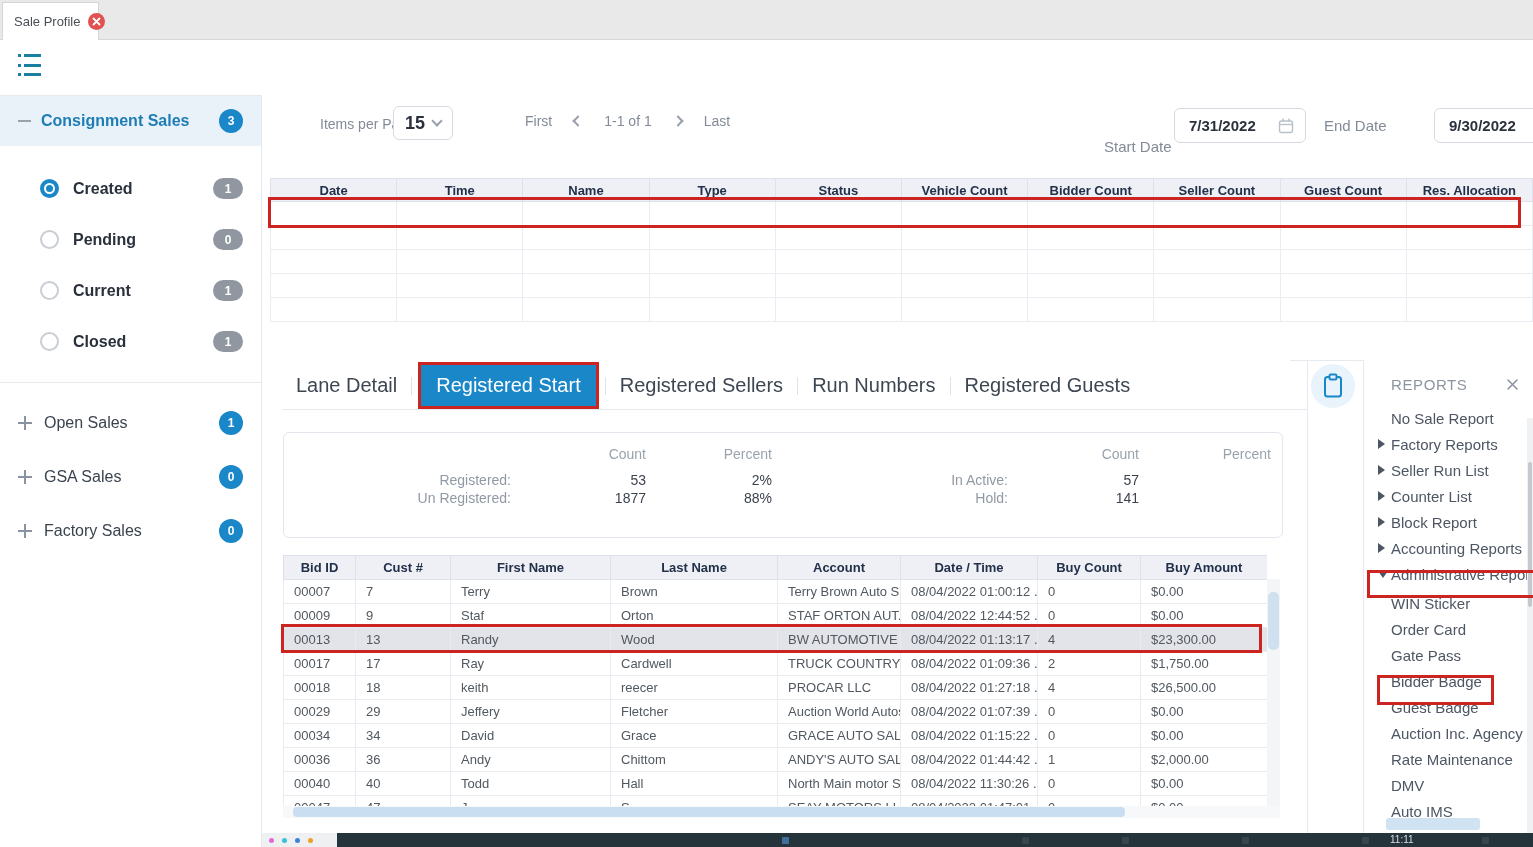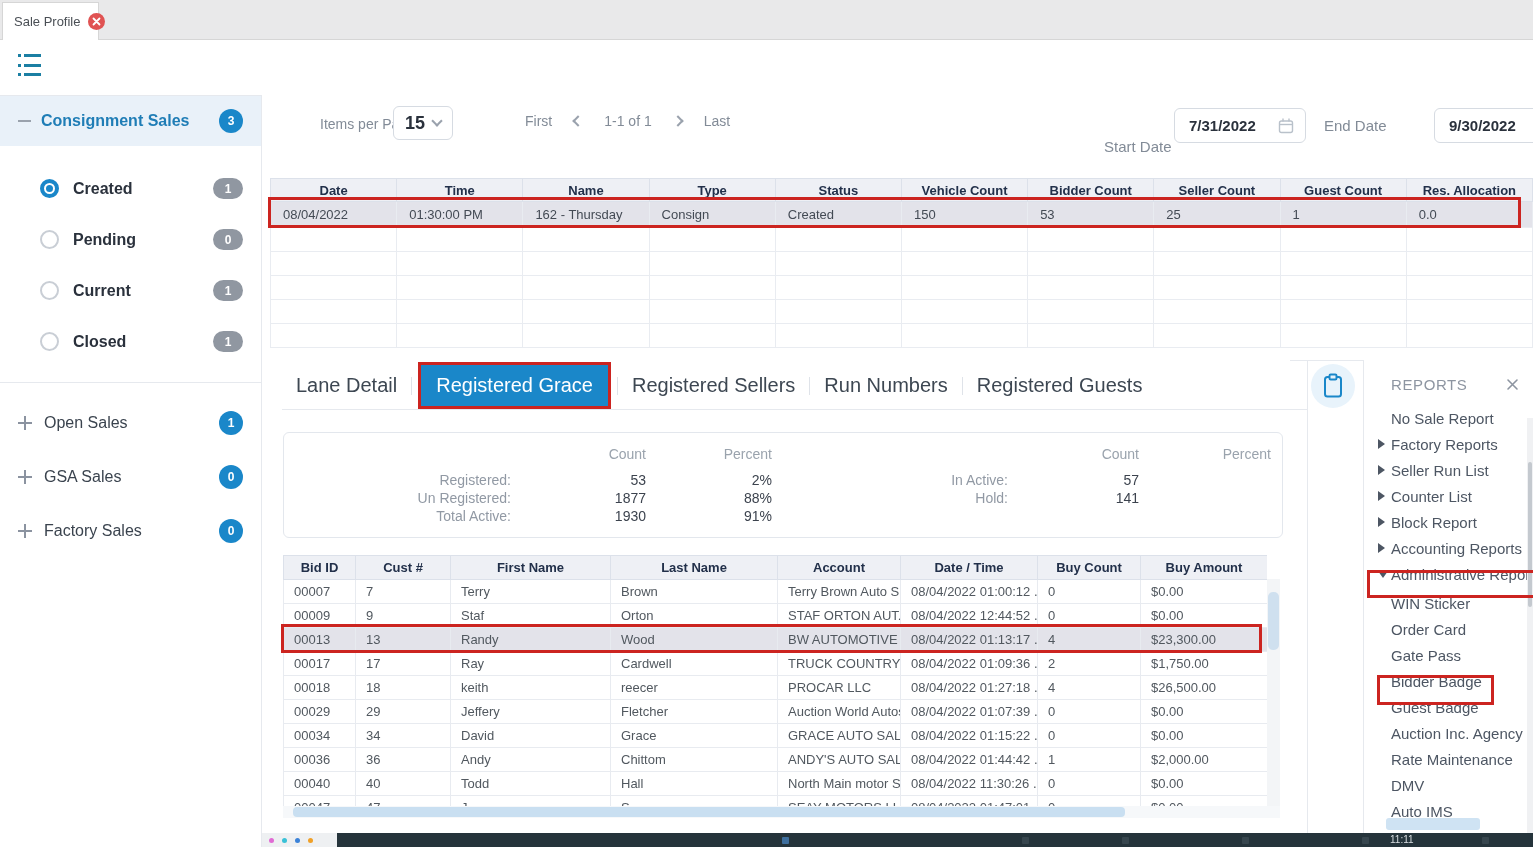--- a/index.html
+++ b/index.html
@@ -247,32 +247,20 @@
         <th>Type</th>
         <th>Status</th>
         <th>Vehicle Count</th>
         <th>Bidder Count</th>
         <th>Seller Count</th>
         <th>Guest Count</th>
         <th>Res. Allocation</th>
       </tr>
     </thead>
     <tbody>
-      <tr class="sel">
-        <td>08/04/2022</td>
-        <td>01:30:00 PM</td>
-        <td>162 - Thursday</td>
-        <td>Consign</td>
-        <td>Created</td>
-        <td>150</td>
-        <td>53</td>
-        <td>25</td>
-        <td>1</td>
-        <td>0.0</td>
-      </tr>
       <tr>
           <td></td>
           <td></td>
           <td></td>
           <td></td>
           <td></td>
           <td></td>
           <td></td>
           <td></td>
           <td></td>
@@ -325,21 +313,21 @@
           <td></td>
           <td></td>
           <td></td>
         </tr>
     </tbody>
   </table>
 
   <div class="tabs">
     <span class="tab-item">Lane Detail</span>
     <span class="tab-sep"></span>
-    <span class="tab-item active">Registered Grace</span>
+    <span class="tab-item active">Registered Start</span>
     <span class="tab-sep"></span>
     <span class="tab-item">Registered Sellers</span>
     <span class="tab-sep"></span>
     <span class="tab-item">Run Numbers</span>
     <span class="tab-sep"></span>
     <span class="tab-item">Registered Guests</span>
   </div>
   <div class="tabs-underline"></div>
 
   <div class="summary">
@@ -359,25 +347,20 @@
       <span class="sc val g2c">57</span>
       <span class="sc val g2p"></span>
     </div>
     <div class="sum-row">
       <span class="sc lab g1l">Un Registered:</span>
       <span class="sc val g1c">1877</span>
       <span class="sc val g1p">88%</span>
       <span class="sc lab g2l">Hold:</span>
       <span class="sc val g2c">141</span>
       <span class="sc val g2p"></span>
-    </div>
-    <div class="sum-row">
-      <span class="sc lab g1l">Total Active:</span>
-      <span class="sc val g1c">1930</span>
-      <span class="sc val g1p">91%</span>
     </div>
   </div>
 
   <div class="buyers-wrap">
     <table class="buyers-table">
       <colgroup>
           <col style="width:72px">
           <col style="width:95px">
           <col style="width:160px">
           <col style="width:167px">

